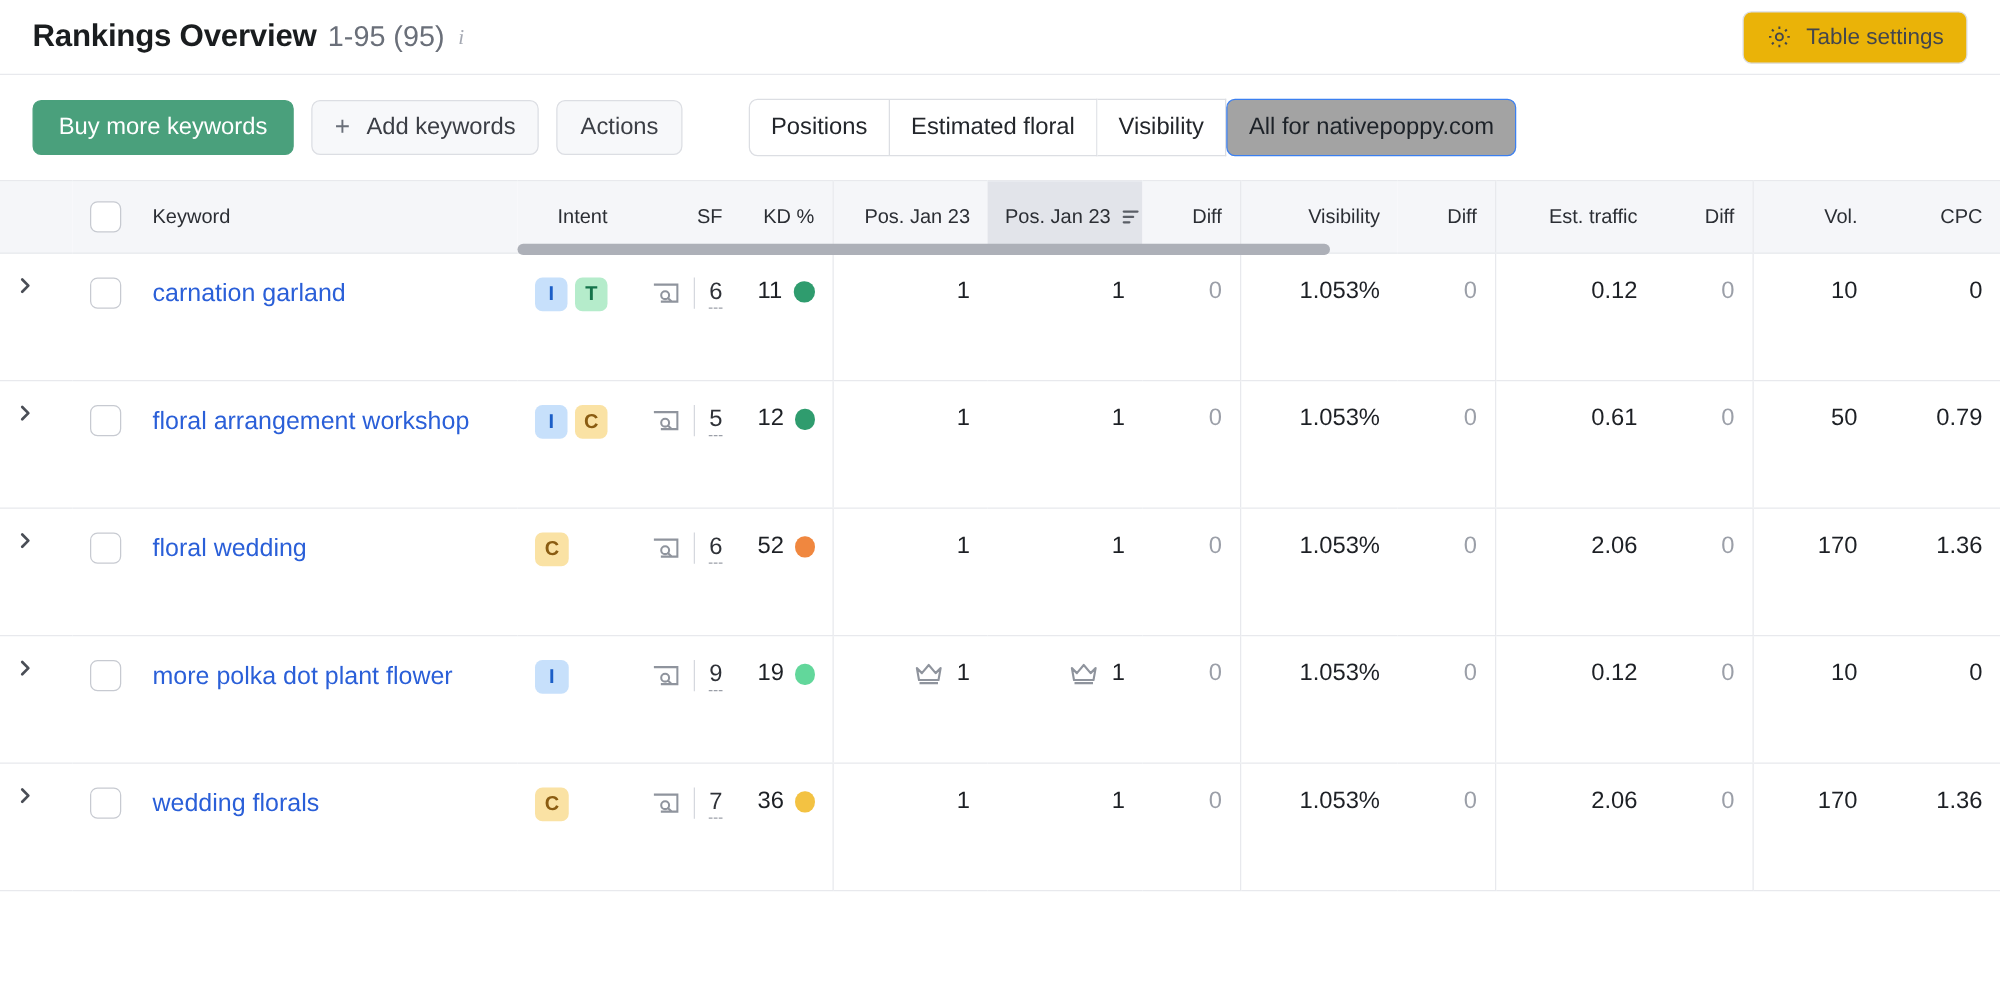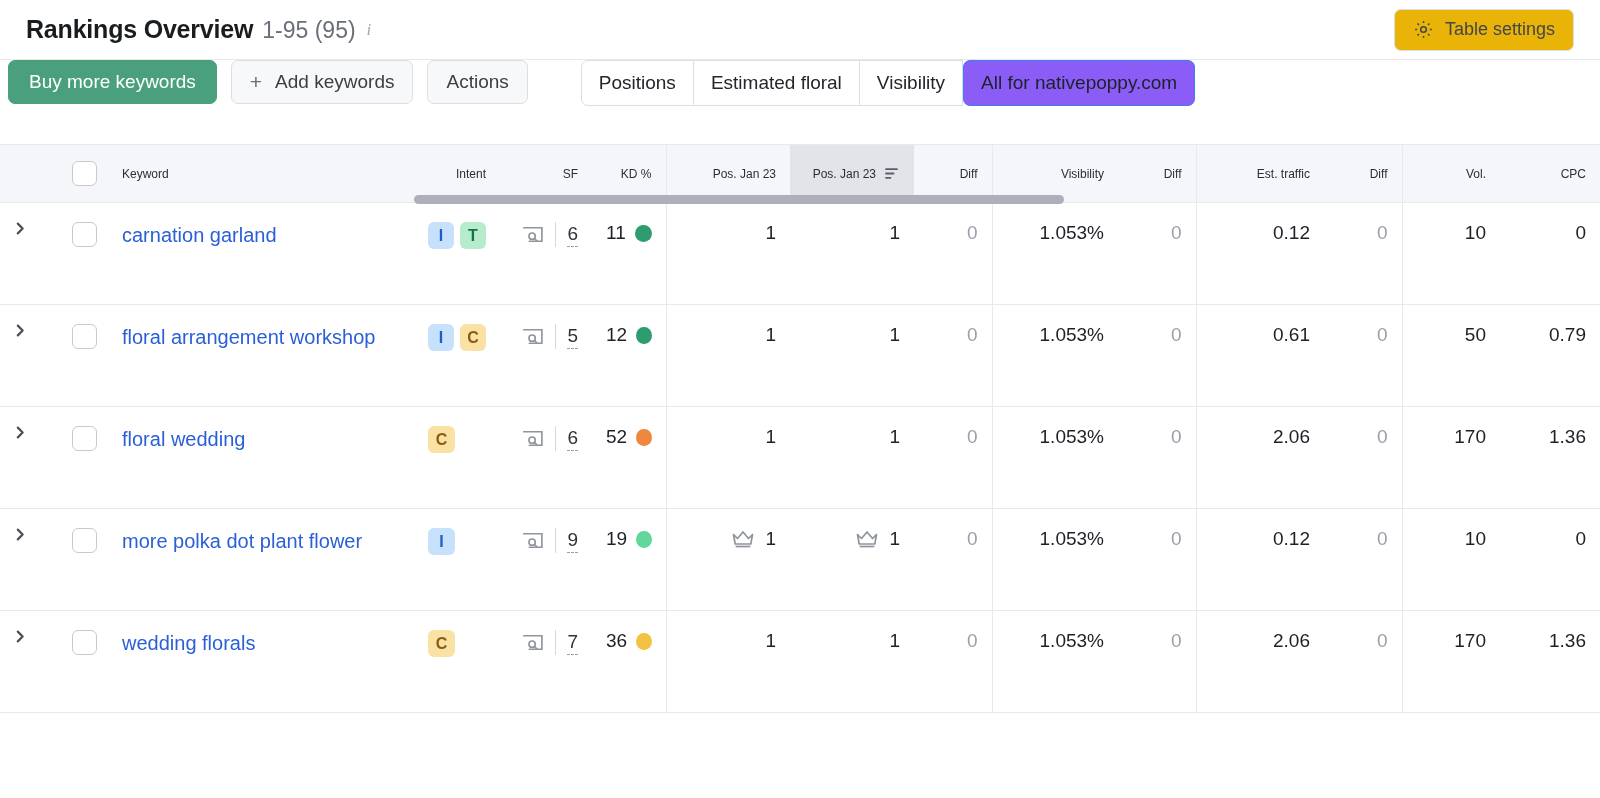--- a/index.html
+++ b/index.html
@@ -33,22 +33,22 @@
     background: #eab308;
     height: 42px; padding: 0 18px;
     font-size: 18px; color: #43464d;
     cursor: pointer;
   }
   .gear { width: 21px; height: 21px; display:block; }
 
   
   .toolbar {
     height: 84px;
-    display: flex; 
-    padding: 0 8px;
+    display: flex; align-items: center;
+    padding: 0 26px;
     gap: 14px;
   }
   .btn {
     height: 44px; border-radius: 7px;
     display: inline-flex; align-items: center; justify-content: center;
     font-size: 19px; padding: 0 18px; cursor: pointer; white-space: nowrap;
   }
   .btn-primary {
     background: #4aa07c; color: #fff; border: 1px solid #4aa07c;
     font-weight: 400; padding: 0 20px;
@@ -64,31 +64,31 @@
   }
   .seg {
     height: 46px; display: inline-flex; align-items: center; justify-content: center;
     padding: 0 17px; font-size: 19px; color: #23262b;
     background: #fff; border: 1px solid #dcdee3; border-left-width: 0;
     cursor: pointer; white-space: nowrap;
   }
   .seg:first-child { border-left-width: 1px; border-radius: 7px 0 0 7px; }
   .seg:last-child { border-radius: 0 7px 7px 0; }
   .seg.active {
-    background: #8b5cf6; border: 1px solid #3b7ff0; color: #1d2228;
+    background: #a3a3a3; border: 1px solid #3b7ff0; color: #1d2228;
     border-radius: 7px; z-index: 2;
   }
 
   
   .table-wrap { position: relative; }
   table { border-collapse: collapse; width: 1600px; table-layout: fixed; }
 
   thead th {
     background: #f5f6f9;
-    font-size: 12px; font-weight: 400; color: #2b2e34;
+    font-size: 16px; font-weight: 400; color: #2b2e34;
     height: 58px; padding: 0 14px;
     border-top: 1px solid #e8e9ed;
     border-bottom: 1px solid #e8e9ed;
     vertical-align: middle;
     white-space: nowrap;
   }
   th.sorted { background: #e2e4ea; }
   th.divl { border-left: 1px solid #e8e9ed; }
   th.ta-r { text-align: right; }
   th.ta-l { text-align: left; }

